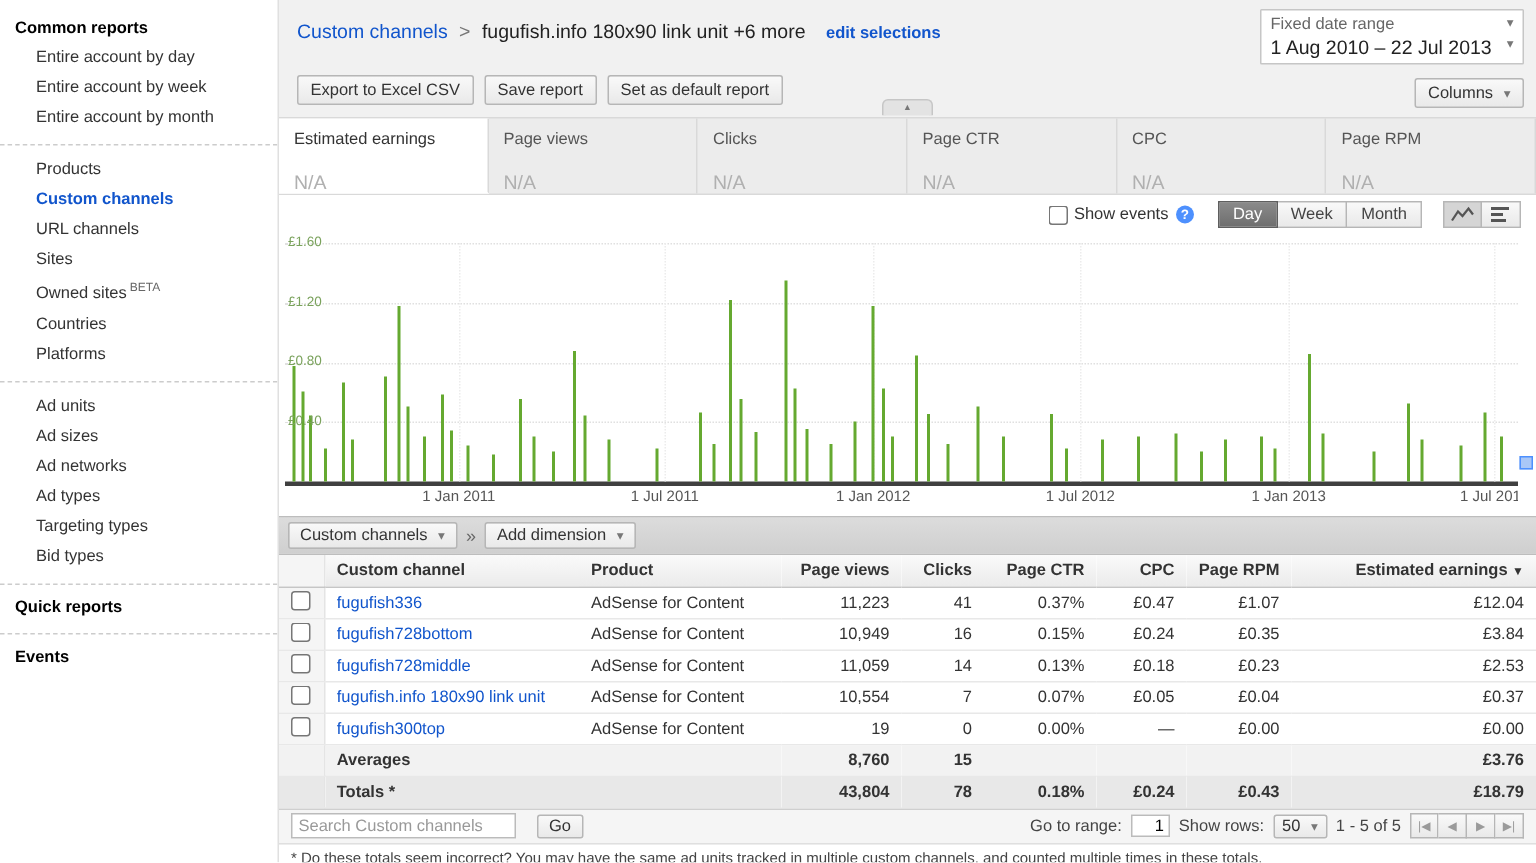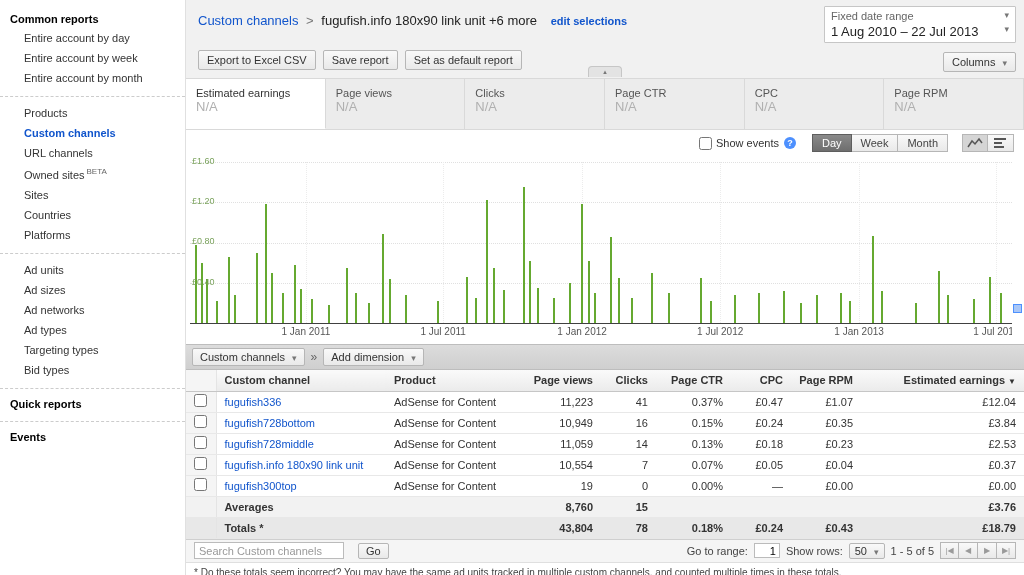--- a/index.html
+++ b/index.html
@@ -19,57 +19,57 @@
   
   #main { position:absolute; left:185px; top:0; width:839px; height:100%; border-left:1px solid #e0e0e0; background:#fff; }
 
   .top-area { position:relative; height:78px; background:#f1f1f1;padding-left:24px; }
   .breadcrumb { position:absolute; left:12px; top:13px; font-size:13px; }
   .breadcrumb a { color:#1155cc; text-decoration:none; cursor:pointer; }
   .crumb-sep { color:#777; margin:0 4px; }
   .crumb-current { color:#222; }
   .edit-link { color:#1155cc; font-size:11px; font-weight:bold; margin-left:10px; cursor:pointer; }
 
-  .date-box { position:absolute; right:8px; top:6px; width:192px; background:#fff; border:1px solid #c6c6c6; border-radius:1px; padding:3px 6px; }
+  .date-box { position:absolute; right:8px; top:6px; width:176px; background:#fff; border:1px solid #c6c6c6; border-radius:1px; padding:3px 6px; }
   .date-box-label { color:#666; font-size:11px; display:flex; justify-content:space-between; cursor:pointer; }
   .date-box-value { color:#222; font-size:13px; margin-top:2px; display:flex; justify-content:space-between; cursor:pointer; }
   .chev { color:#777; font-size:9px; margin-left:4px; }
 
   .btn { display:inline-block; background:linear-gradient(#f9f9f9,#e9e9e9); border:1px solid #b6b6b6; border-radius:2px; padding:3px 8px; color:#333; cursor:pointer; font-size:11px; }
   .actions { position:absolute; left:12px; top:50px; }
   .actions .btn { margin-right:4px; }
   .columns-btn { position:absolute; right:8px; top:52px; }
 
   .collapse-handle { position:absolute; left:50%; top:66px; transform:translateX(-50%); width:34px; height:11px; background:#e3e3e3; border:1px solid #c6c6c6; border-bottom:none; border-radius:4px 4px 0 0; text-align:center; font-size:7px; color:#777; line-height:10px; cursor:pointer; }
 
   
   .metric-tabs { display:flex; height:52px; background:#ececec; border-top:1px solid #d9d9d9; border-bottom:1px solid #d9d9d9; }
   .mtab { flex:1; border-right:1px solid #d9d9d9; padding:8px 10px; cursor:pointer; }
   .mtab .mlabel { color:#555; }
-  .mtab .mvalue { color:#b0b0b0; font-size:13px; margin-top:0; }
+  .mtab .mvalue { color:#b0b0b0; font-size:13px; margin-top:15px; }
   .mtab.selected { background:#fff; border-bottom:1px solid #fff; }
   .mtab.selected .mlabel { color:#333; }
 
   
   .chart-controls { height:26px; display:flex; align-items:center; justify-content:flex-end; padding-right:10px; background:#fff; }
   .show-events { display:flex; align-items:center; color:#333; margin-right:16px; }
   .show-events input { margin-right:4px; }
   .help-icon { display:inline-block; width:12px; height:12px; border-radius:50%; background:#4d90fe; color:#fff; font-size:9px; font-weight:bold; text-align:center; line-height:12px; margin-left:5px; cursor:pointer; }
   .gran-group { display:flex; margin-right:14px;justify-content:space-between; }
   .gran-btn { padding:2px 9px; border:1px solid #b6b6b6; background:linear-gradient(#f9f9f9,#e9e9e9); color:#444; cursor:pointer; }
   .gran-btn + .gran-btn { border-left:none; }
   .gran-btn.selected { background:linear-gradient(#8a8a8a,#6e6e6e); color:#fff; border-color:#5e5e5e; }
   .ctype-group { display:flex; }
   .ctype-btn { width:26px; height:18px; border:1px solid #b6b6b6; background:linear-gradient(#f9f9f9,#e9e9e9); display:flex; align-items:center; justify-content:center; cursor:pointer; }
   .ctype-btn + .ctype-btn { border-left:none; }
   .ctype-btn.selected { background:#d5d5d5; }
 
   
   .chart-area { position:relative; height:188px; background:#fff; }
-  #chart-plot { position:absolute; left:4px; right:12px; top:6px; height:162px; border-bottom:1px solid #404040; }
+  #chart-plot { position:absolute; left:4px; right:12px; top:6px; height:162px; border-bottom:3px solid #404040; }
   .hgrid { position:absolute; left:0; right:0; height:0; border-top:1px dotted #e0e0e0; }
   .ytick { position:absolute; left:2px; transform:translateY(-110%); color:#7aa25c; font-size:9px; z-index:2; }
   .bar { position:absolute; bottom:0; width:2px; background:#65a930; }
   .vgrid { position:absolute; top:0; bottom:0; width:0; border-left:1px dotted #ececec; }
   #chart-xaxis { position:absolute; left:4px; right:12px; top:170px; height:14px; overflow:hidden; }
   .xtick { position:absolute; transform:translateX(-50%); color:#555; font-size:10px; white-space:nowrap; }
   .pan-handle { position:absolute; right:2px; top:148px; width:9px; height:9px; background:#a9c7f7; border:1px solid #4d90fe; cursor:pointer; }
 
   
   .dim-bar { height:26px; background:linear-gradient(#dcdcdc,#cfcfcf); border-top:1px solid #bdbdbd; border-bottom:1px solid #bdbdbd; display:flex; align-items:center; padding-left:6px; }
@@ -113,22 +113,22 @@
     <div class="sb-group">
       <div class="sb-header">Common reports</div>
       <div class="sb-item">Entire account by day</div>
       <div class="sb-item">Entire account by week</div>
       <div class="sb-item">Entire account by month</div>
     </div>
     <div class="sb-group">
       <div class="sb-item">Products</div>
       <div class="sb-item active">Custom channels</div>
       <div class="sb-item">URL channels</div>
+      <div class="sb-item">Sites</div>
       <div class="sb-item"><span>Owned sites</span><span class="beta">BETA</span></div>
-      <div class="sb-item">Sites</div>
       <div class="sb-item">Countries</div>
       <div class="sb-item">Platforms</div>
     </div>
     <div class="sb-group">
       <div class="sb-item">Ad units</div>
       <div class="sb-item">Ad sizes</div>
       <div class="sb-item">Ad networks</div>
       <div class="sb-item">Ad types</div>
       <div class="sb-item">Targeting types</div>
       <div class="sb-item">Bid types</div>

